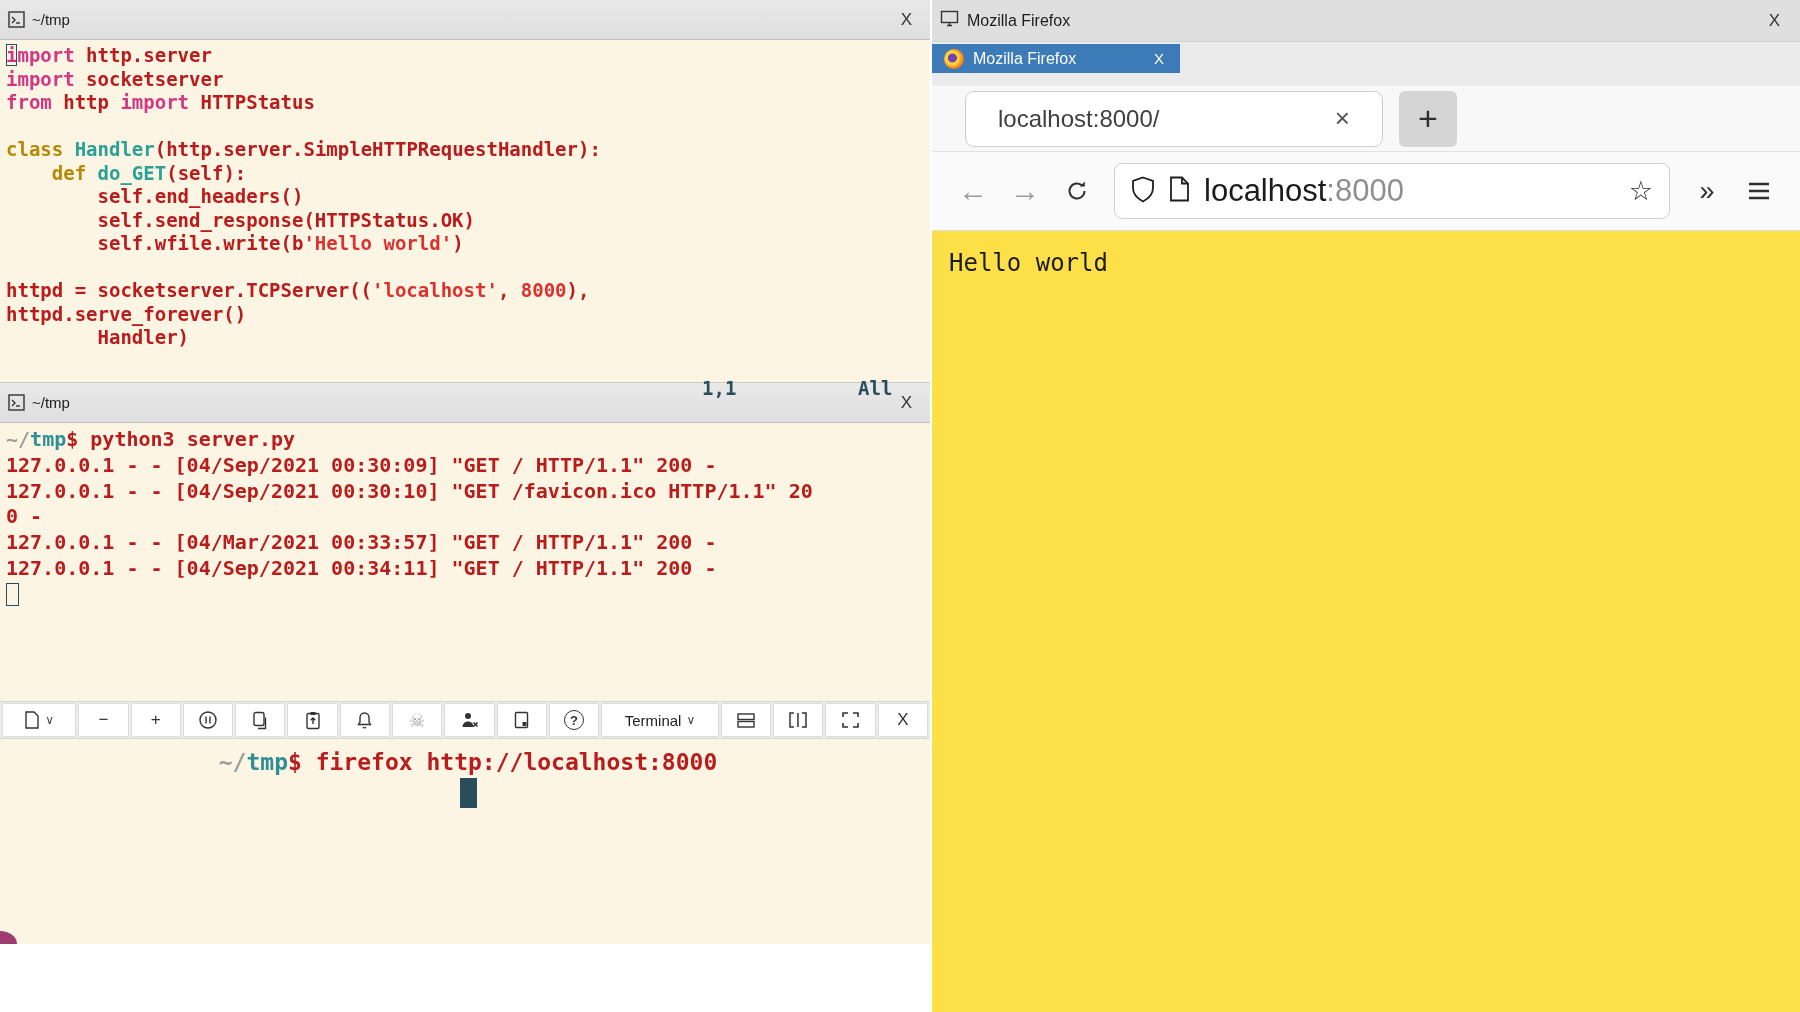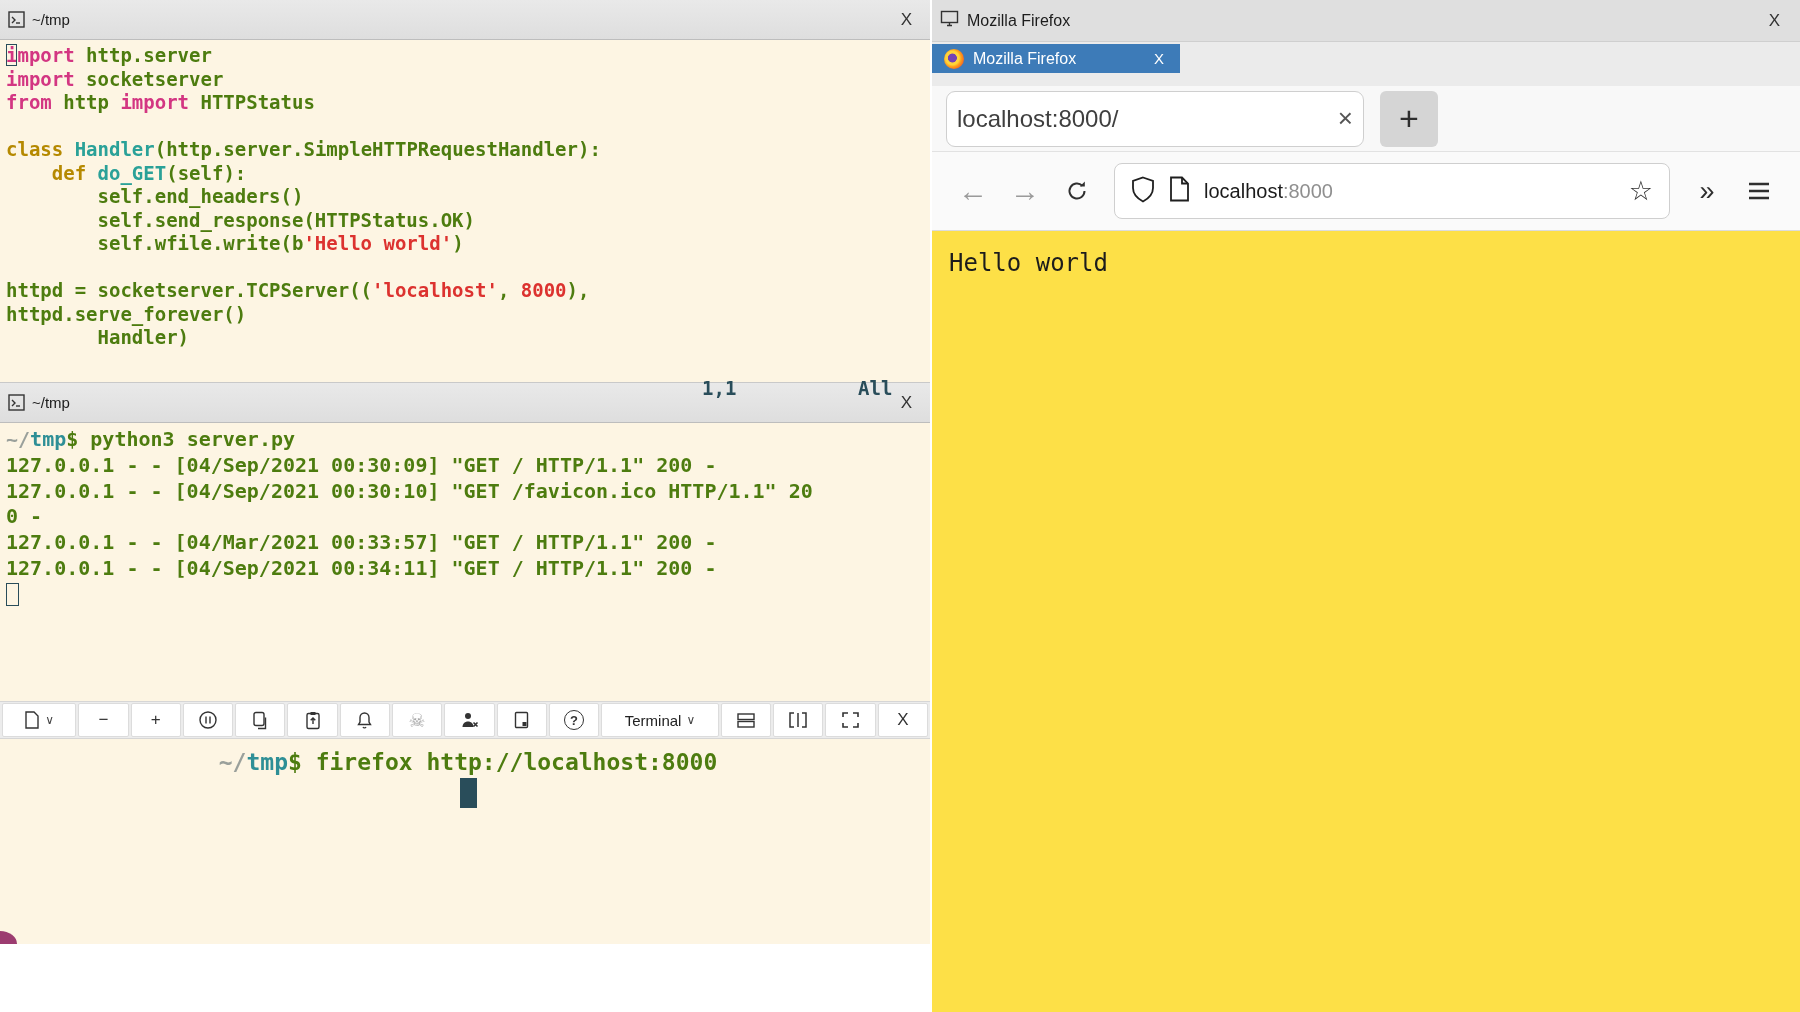--- a/index.html
+++ b/index.html
@@ -18,21 +18,21 @@
   .term-ico svg { display:block; }
 
   .term-body { font-family:"DejaVu Sans Mono", monospace; font-weight:bold;
                color:#294d5a; padding:4px 0 0 6px; }
   .tline { white-space:pre; }
   .editor-body  { font-size:19px; line-height:23.5px; height:342px; position:relative; }
   .server-body  { font-size:20px; line-height:25.8px; height:278px; }
   .shell-body   { font-size:23px; line-height:31px; padding-top:8px;text-align:center; }
 
   .c-kw{color:#d33682} .c-def{color:#b58900} .c-type{color:#2aa198}
-  .c-str{color:#dc322f} .c-num{color:#dc322f} .c-fg{color:#4d7c0f}
+  .c-str{color:#dc322f} .c-num{color:#dc322f} .c-fg{color:#b91c1c}
   .c-dim{color:#9aa09b} .c-prompt{color:#2e8f96}
 
   .cursor-hollow { outline:1.6px solid #294d5a; outline-offset:-1px; }
   .block-hollow { display:inline-block; width:13px; height:23px;
                   border:1.7px solid #294d5a; vertical-align:text-bottom; }
   .block-filled { display:inline-block; width:17px; height:30px;
                   background:#294d5a; vertical-align:text-bottom; }
 
   .vim-status { position:absolute; left:0; bottom:5px; width:100%;
                 font-size:19px; }
@@ -74,36 +74,36 @@
   .ff-bluetab .tab-title { flex:1; }
   .ff-logo { width:20px; height:20px; border-radius:50%;
              background:radial-gradient(circle at 42% 45%, #7542b5 0 26%, #ffd43b 30% 42%,
                         #ff9f1a 55%, #f0552a 80%, #d6356b 100%); }
   .ff-bluetab .close-x { color:#fff; font-size:15px; }
 
   .ff-tabstrip { height:66px; background:#f8f8f8; border-bottom:1px solid #e2e2e2;
                  display:flex; align-items:center; padding:0 0 0 14px; }
   .ff-urltab { width:418px; height:56px; background:#fff; border:1px solid #cfcfcf;
                border-radius:9px; display:flex; align-items:center;
-               padding:0 10px; font-size:24px; color:#3f3f3f; }
+               padding:0 32px; font-size:24px; color:#3f3f3f;margin-left:19px; }
   .ff-urltab .tab-label { flex:1; }
   .ff-urltab .tab-close { font-size:26px; color:#555; }
   .ff-newtab { width:58px; height:56px; margin-left:16px; background:#d5d5d5;
                border-radius:6px; display:flex; align-items:center; justify-content:center;
                font-size:34px; color:#2f2f2f; font-weight:300; }
 
   .ff-navbar { height:79px; background:#fafafa; border-bottom:1px solid #dcdcdc;
                display:flex; align-items:center; padding:0 18px; gap:6px; }
   .nav-btn { width:46px; height:48px; display:flex; align-items:center;
              justify-content:center; font-size:30px; color:#2f2f2f; border-radius:4px; }
   .nav-btn.disabled { color:#9a9a9a; }
   .ff-urlbar { flex:1; height:56px; background:#fff; border:1.5px solid #cfcfcf;
                border-radius:8px; display:flex; align-items:center; gap:14px;
                margin:0 8px; padding:0 16px; }
-  .url-text { flex:1; font-size:20px; color:#1b1b1b; }
+  .url-text { flex:1; font-size:31px; color:#1b1b1b; }
   .url-text .port { color:#8f8f8f; }
   .star-glyph { font-size:27px; color:#2f2f2f; }
   .chevrons-glyph { font-size:27px; color:#2f2f2f; }
 
   .ff-content { height:781px; background:#fde047; padding:18px 0 0 17px; }
   .hello-text { font-family:"DejaVu Sans Mono", monospace; font-size:24px;
                 color:#1c1c1c; }
 </style>
 </head>
 <body>

